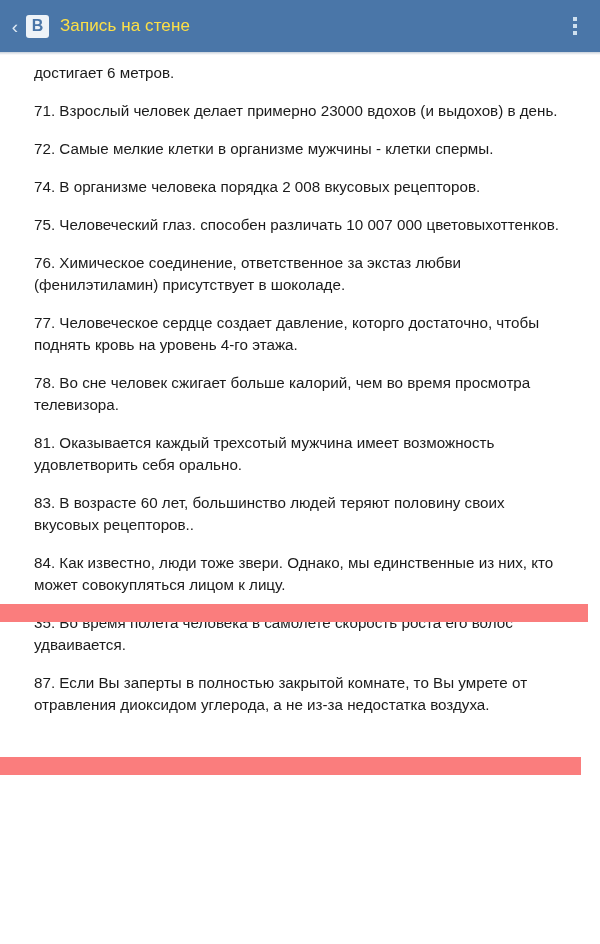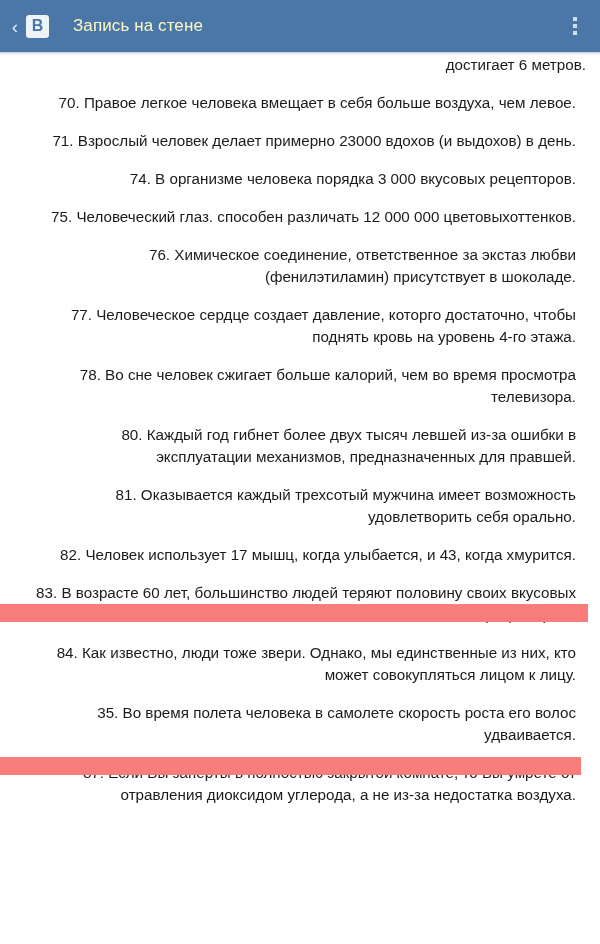--- a/index.html
+++ b/index.html
@@ -58,22 +58,22 @@
     align-items: center;
     justify-content: center;
     color: #4a76a8;
     font-size: 16px;
     font-weight: bold;
     line-height: 1;
     flex: 0 0 auto;
     cursor: pointer;
   }
   .appbar-title {
-    margin-left: 24px;
-    color: #fef9c3;
+    margin-left: 11px;
+    color: #fde047;
     font-size: 17px;
     letter-spacing: 0.1px;
     flex: 1 1 auto;
     white-space: nowrap;
     overflow: hidden;
     text-overflow: ellipsis;
   }
   .overflow-menu {
     width: 26px;
     height: 40px;
@@ -98,24 +98,23 @@
     top: 0; left: 0;
     width: 600px;
     height: 944px;
     padding: 0 14px 0 18px;
     box-sizing: border-box;
     color: #1b1b1b;
     font-size: 15.2px;
     line-height: 22px;
   }
   .fact {
-    margin: 8px;
+    margin: 16px;
     padding: 0;
     white-space: pre-wrap;
-    text-align: right;
   }
   
   .fact-clipped {
     position: absolute;
     left: 18px;
     top: 46px;
     width: 560px;
   }
   .fact-list {
     position: absolute;
@@ -139,30 +138,28 @@
   #censor-bar-2 { top: 757px; width: 581px; }
 </style>
 </head>
 <body>
 
 <div class="content">
 
   <div class="fact fact-clipped">достигает 6 метров.</div>
 
   <div class="fact-list">
-    <p class="fact">70. Правое легкое человека вмещает в себя больше воздуха, чем левое.</p>
     <p class="fact">71. Взрослый человек делает примерно 23000 вдохов (и выдохов) в день.</p>
-    <p class="fact">74. В организме человека порядка 3 000 вкусовых рецепторов.</p>
-    <p class="fact">75. Человеческий глаз. способен различать 12 000 000 цветовыхоттенков.</p>
+    <p class="fact">72. Самые мелкие клетки в организме мужчины - клетки спермы.</p>
+    <p class="fact">74. В организме человека порядка 2 008 вкусовых рецепторов.</p>
+    <p class="fact">75. Человеческий глаз. способен различать 10 007 000 цветовыхоттенков.</p>
     <p class="fact">76. Химическое соединение, ответственное за экстаз любви (фенилэтиламин) присутствует в шоколаде.</p>
     <p class="fact">77. Человеческое сердце создает давление, которго достаточно, чтобы поднять кровь на уровень 4-го этажа.</p>
     <p class="fact">78. Во сне человек сжигает больше калорий, чем во время просмотра телевизора.</p>
-    <p class="fact">80. Каждый год гибнет более двух тысяч левшей из-за ошибки в эксплуатации механизмов, предназначенных для правшей.</p>
     <p class="fact">81. Оказывается каждый трехсотый мужчина имеет возможность удовлетворить себя орально.</p>
-    <p class="fact">82. Человек использует 17 мышц, когда улыбается, и 43, когда хмурится.</p>
     <p class="fact">83. В возрасте 60 лет, большинство людей теряют половину своих вкусовых рецепторов..</p>
     <p class="fact">84. Как известно, люди тоже звери. Однако, мы единственные из них, кто может совокупляться лицом к лицу.</p>
     <p class="fact">35. Во время полета человека в самолете скорость роста его волос удваивается.</p>
     <p class="fact">87. Если Вы заперты в полностью закрытой комнате, то Вы умрете от отравления диоксидом углерода, а не из-за недостатка воздуха.</p>
   </div>
 </div>
 
 <div class="censor-bar" id="censor-bar-1"></div>
 <div class="censor-bar" id="censor-bar-2"></div>
 

